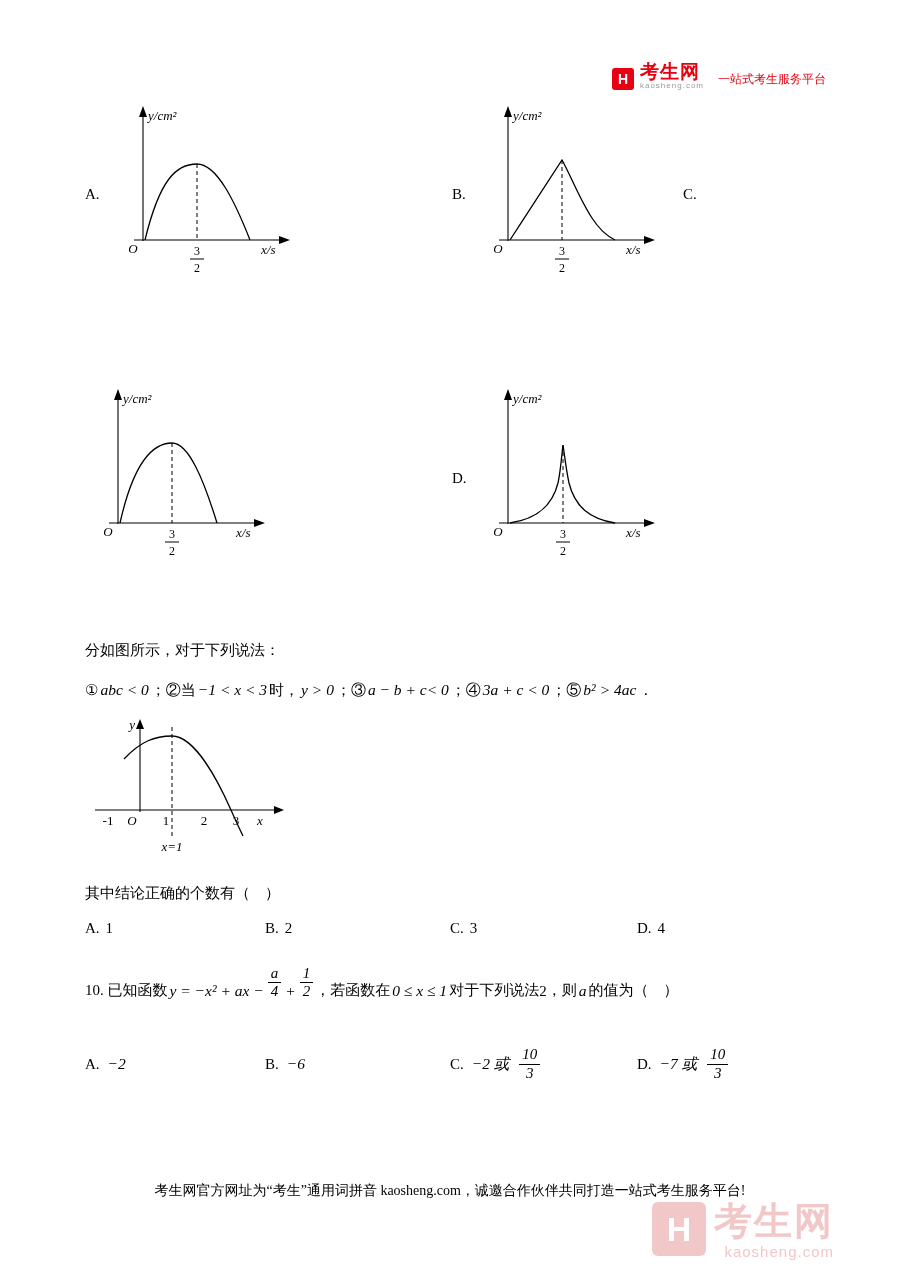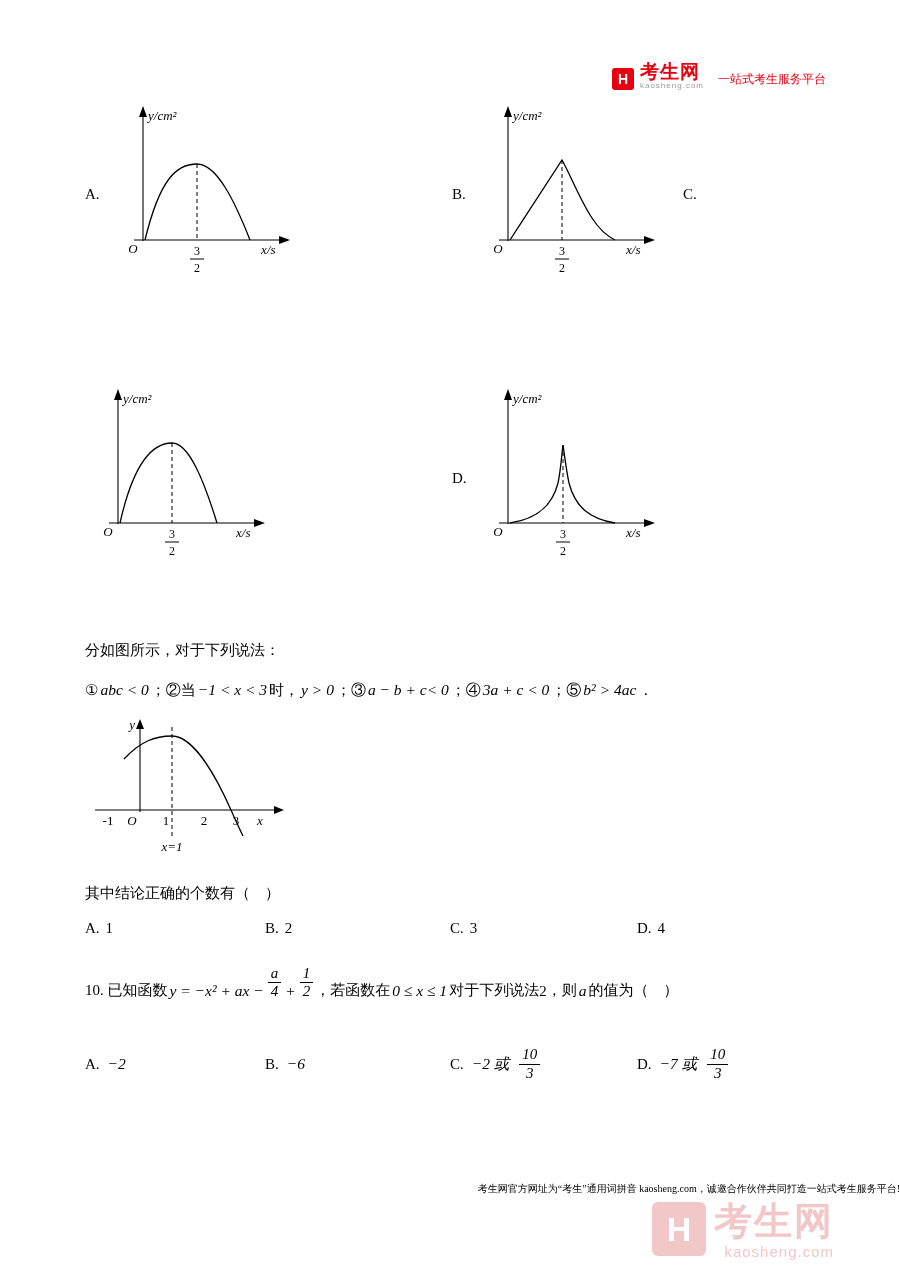--- a/index.html
+++ b/index.html
@@ -33,21 +33,21 @@
   
   .frac{display:inline-flex;flex-direction:column;align-items:center;line-height:1.15;
         font-family:"Liberation Serif",serif;font-style:italic;font-size:15px;vertical-align:middle;margin:0 2px}
   .frac .num{border-bottom:1px solid #000;padding:0 3px}
   .frac .den{padding:0 3px}
 
   .flexline{display:flex;align-items:flex-end}
   .option{display:flex;align-items:center;gap:6px;font-size:15px;white-space:nowrap}
 
   .section-title{font-family:"Liberation Sans",sans-serif;font-weight:bold;font-size:17px}
-  .footer-line{width:100%;text-align:right;font-size:10px}
+  .footer-line{width:100%;text-align:center;font-size:14px}
 
   
   .watermark{display:flex;align-items:flex-start;gap:8px;font-family:"Liberation Sans",sans-serif}
   .wm-icon{display:inline-block;width:54px;height:54px;background:#f2c7c7;color:#fff;font-weight:bold;
            font-size:34px;line-height:54px;text-align:center;border-radius:6px}
   .wm-col{display:flex;flex-direction:column;align-items:flex-end;line-height:1}
   .wm-brand{color:#f2c7c7;font-weight:bold;font-size:38px;letter-spacing:2px}
   .wm-domain{color:#f2c7c7;font-size:15px;margin-top:4px;letter-spacing:1px}
 </style>
 </head>

